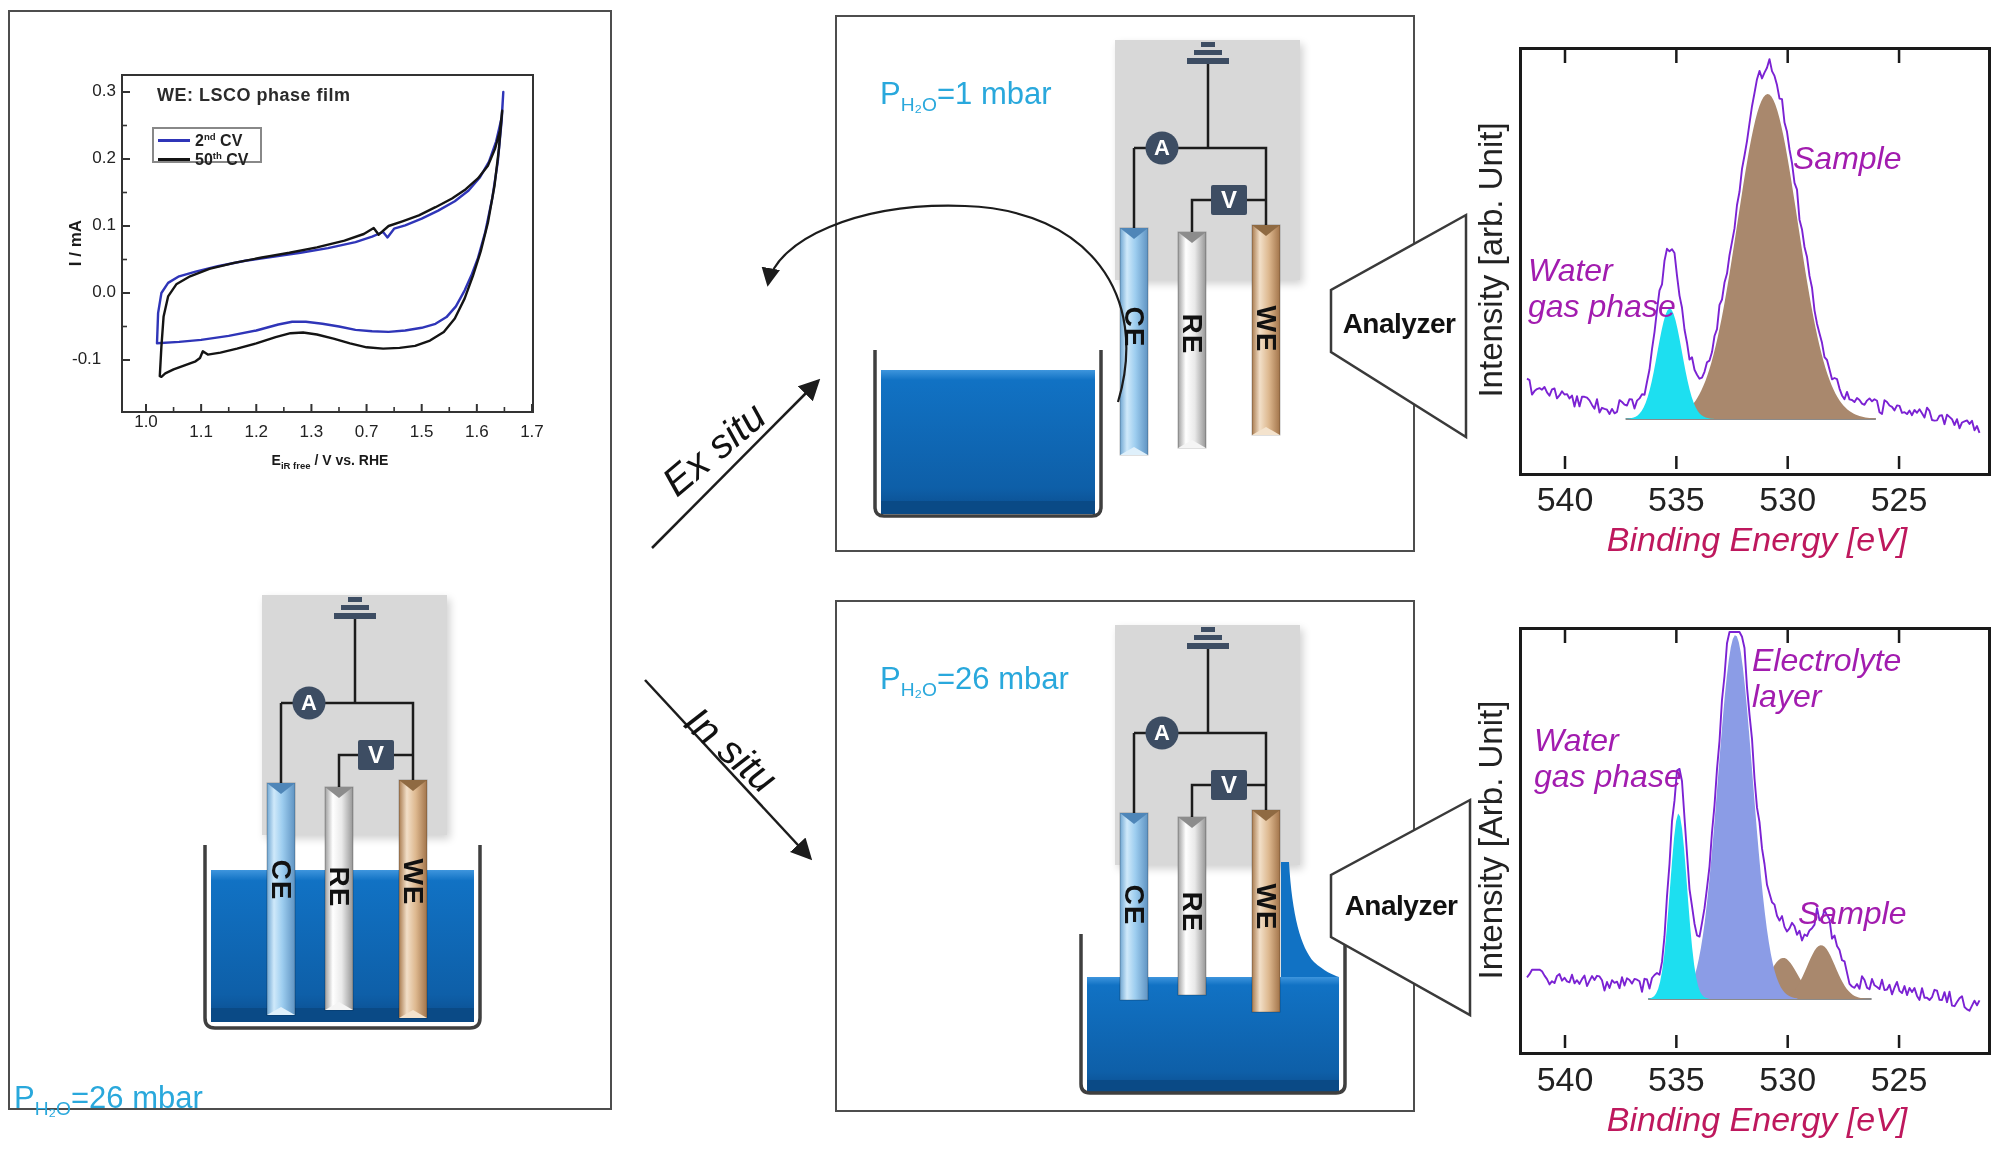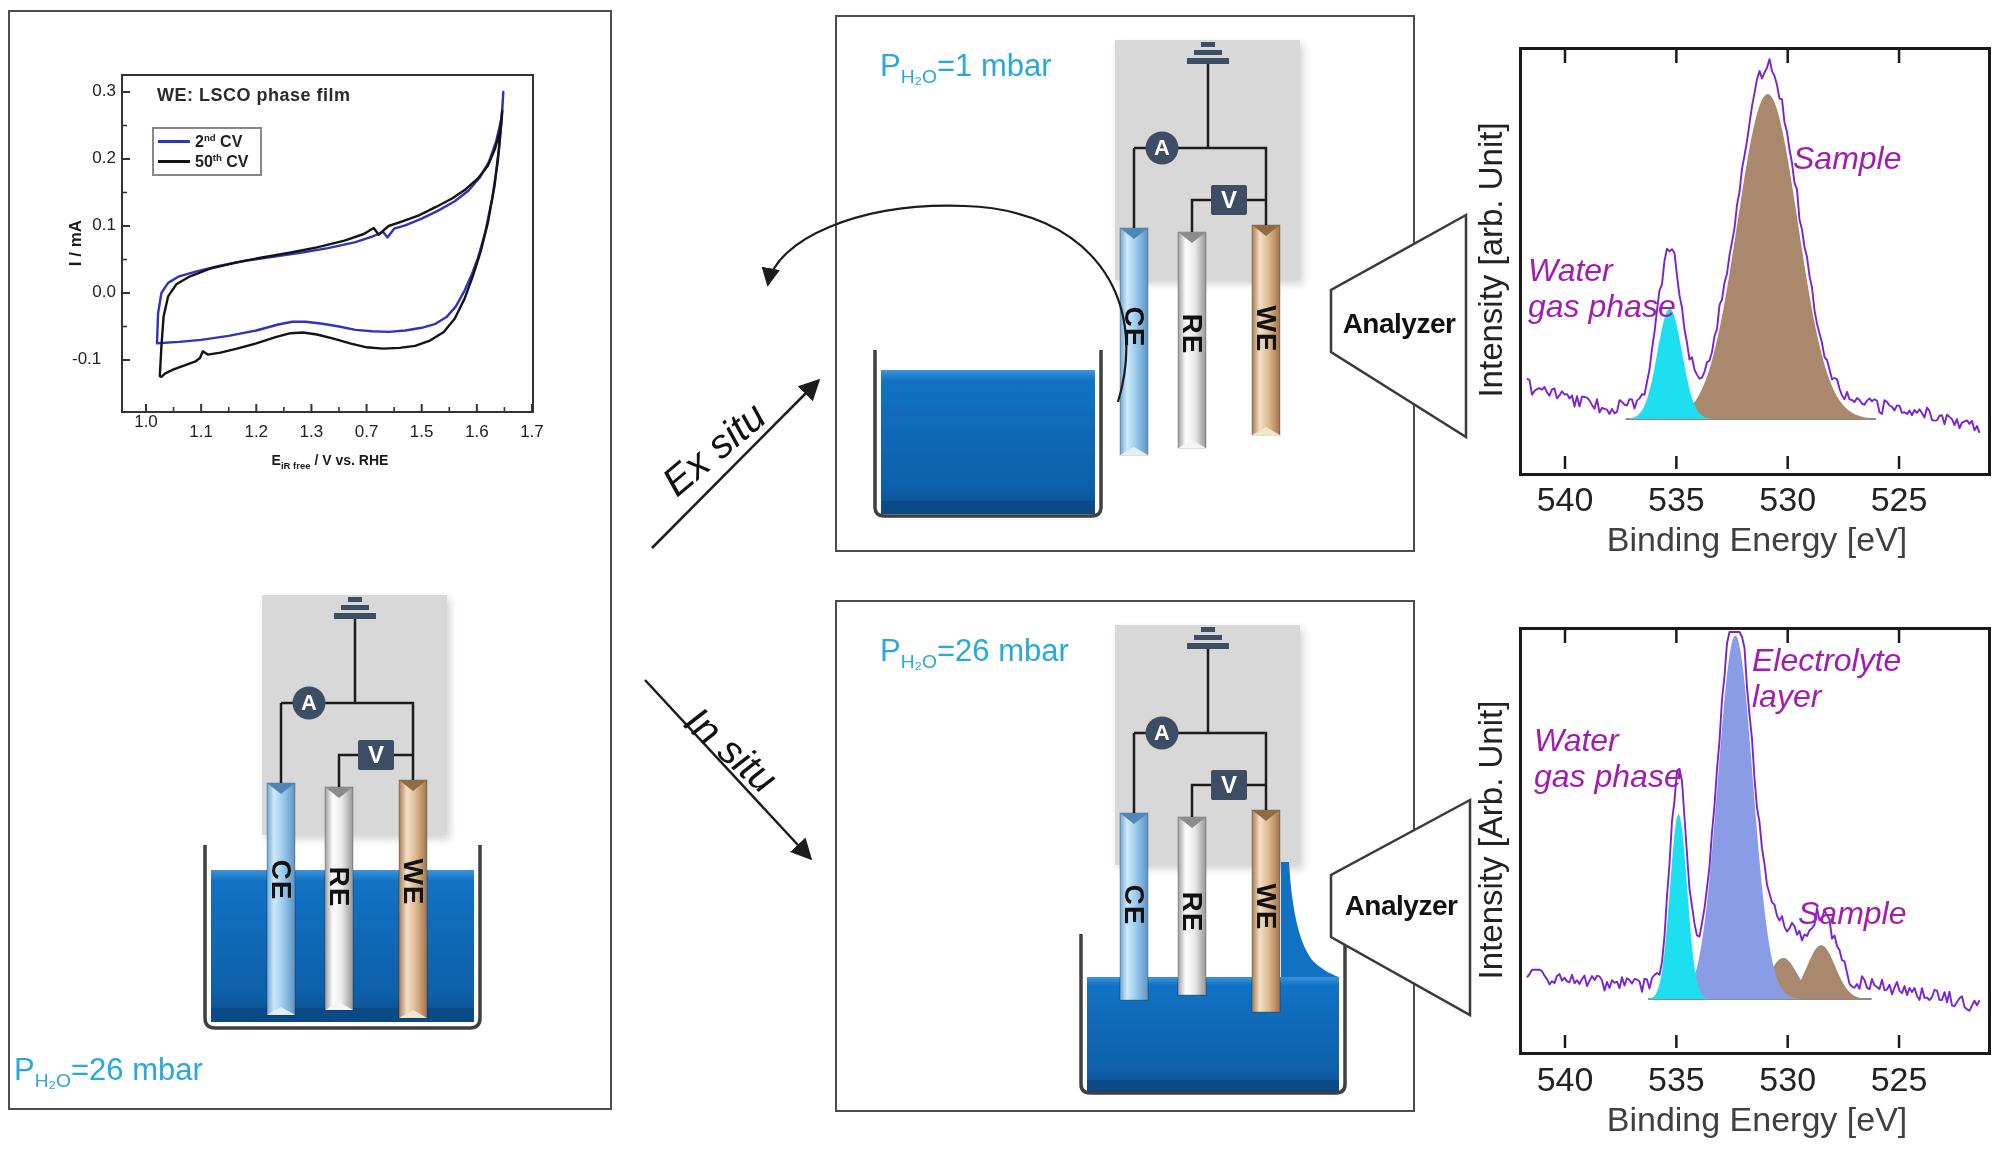--- a/index.html
+++ b/index.html
@@ -4,39 +4,39 @@
 <style>
   html,body{margin:0;padding:0;background:#fff;}
   #stage{position:relative;width:2000px;height:1159px;background:#ffffff;overflow:hidden;
          font-family:"Liberation Sans", sans-serif;color:#1a1a1a;}
   .panel{position:absolute;border:2px solid #4d4d4d;background:transparent;}
   .graybox{position:absolute;background:#d8d8d8;box-shadow:3px 4px 8px rgba(0,0,0,0.18);}
   .specframe{position:absolute;border:3px solid #1a1a1a;background:#fff;}
   #gfx{position:absolute;left:0;top:0;pointer-events:none;}
   #textlayer{position:absolute;left:0;top:0;width:2000px;height:1159px;pointer-events:none;}
   .lbl{position:absolute;white-space:nowrap;}
-  .pressure{font-size:31px;color:#29a8dc;}
+  .pressure{font-size:31px;color:#29a8dc;margin-top:28px;}
   .pressure sub{font-size:0.62em;}
   .cvtitle{font-size:18px;font-weight:bold;color:#2b2b2b;letter-spacing:0.5px;}
   .cvtick{font-size:17px;font-weight:normal;color:#222;}
   .cvylabel{font-size:17px;font-weight:bold;transform:translate(-50%,-50%) rotate(-90deg);}
   .cvxlabel{font-size:14px;font-weight:bold;transform:translateX(-50%);}
   .cvxlabel sub{font-size:0.68em;font-weight:bold;}
-  .legend{position:absolute;left:152px;top:127px;width:110px;height:49px;border:2px solid #888;
+  .legend{position:absolute;left:152px;top:127px;width:110px;height:36px;border:2px solid #888;
           background:rgba(255,255,255,0.92);display:flex;flex-direction:column;justify-content:space-evenly;padding:2px 4px;box-sizing:border-box;}
   .lrow{display:flex;align-items:center;gap:5px;}
   .lline{display:inline-block;width:32px;height:3px;}
   .ltext{font-size:16px;font-weight:bold;color:#222;}
   .ltext sup{font-size:0.6em;}
   .elabel{font-size:28px;font-weight:bold;color:#111;transform:translate(-50%,-50%) rotate(90deg);letter-spacing:1px;}
   .meter{position:absolute;color:#fff;font-weight:bold;transform:translate(-50%,-50%);}
   .situ{font-size:40px;font-style:italic;color:#111;}
   .analyzer{font-size:28px;font-weight:bold;color:#111;letter-spacing:-0.5px;transform:translate(-50%,-50%);}
   .spec-ylabel{font-size:33px;color:#222;transform:translate(-50%,-50%) rotate(-90deg);}
-  .spec-xlabel{font-size:34px;color:#404040;transform:translateX(-50%);}
+  .spec-xlabel{font-size:34px;color:#be185d;transform:translateX(-50%);font-style:italic;}
   .spectick{font-size:34px;color:#222;transform:translateX(-50%);}
   .peaklabel{font-size:32px;color:#a21caf;font-style:italic;}
 </style>
 </head>
 <body>
 
 <div id="stage">
 
   <div class="panel" style="left:8px;top:10px;width:600px;height:1096px;"></div>
   <div class="panel" style="left:835px;top:15px;width:576px;height:533px;"></div>

